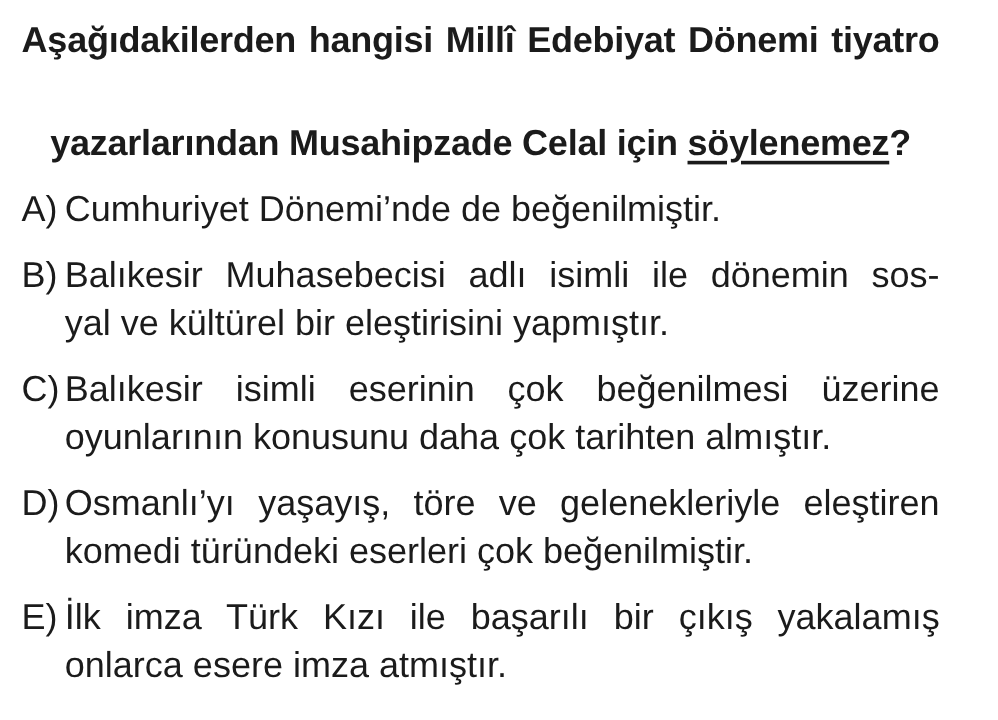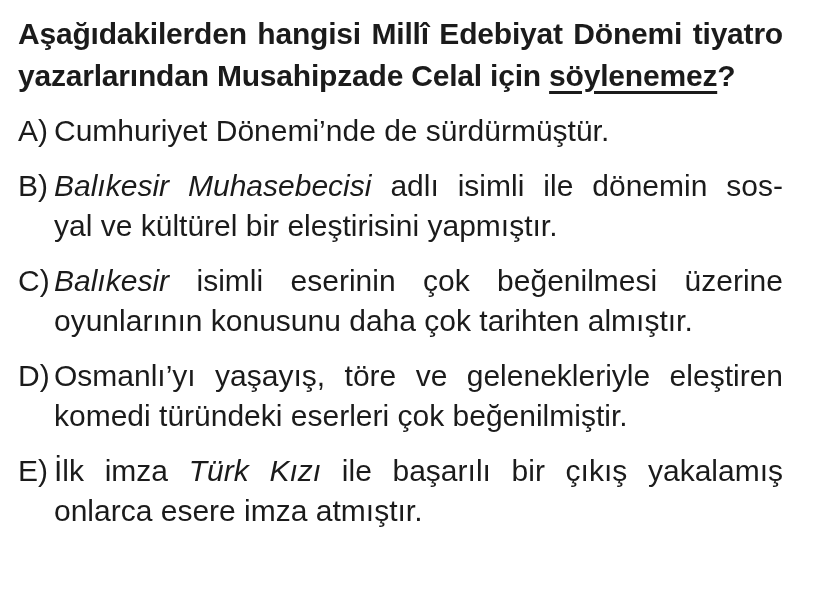--- a/index.html
+++ b/index.html
@@ -19,56 +19,56 @@
     font-size: 30px;
     font-weight: 700;
     line-height: 42px;
     letter-spacing: -0.2px;
     margin-bottom: 14px;
   }
   .jline {
     text-align: justify;
     text-align-last: justify;
   }
-  .qline2 { text-align: left; }
+  .qline2 { text-align: center; margin-top: 44px; }
   .u-word {
     text-decoration: underline;
     text-decoration-thickness: 3px;
     text-underline-offset: 5px;
     text-decoration-color: #1b1b1b;
   }
   .option {
     position: relative;
     padding-left: 36px;
     font-size: 30px;
     font-weight: 400;
     line-height: 40px;
     margin-bottom: 15px;
   }
   .opt-letter {
     position: absolute;
     left: 0;
     top: 0;
   }
   .opt-line { display: block; }
-  .ital { font-style: italic; }
+  .ital { }
 </style>
 </head>
 <body>
 
 <div class="page">
 
   <div class="question">
     <span class="opt-line jline"><span>Aşağıdakilerden hangisi Millî Edebiyat Dönemi tiyatro</span></span>
     <span class="opt-line qline2"><span>yazarlarından Musahipzade Celal için </span><span class="u-word">söylenemez</span><span>?</span></span>
   </div>
 
   <div class="option">
     <span class="opt-letter">A)</span>
-    <span class="opt-line">Cumhuriyet Dönemi’nde de sürdürmüştür.</span>
+    <span class="opt-line">Cumhuriyet Dönemi’nde de beğenilmiştir.</span>
   </div>
 
   <div class="option">
     <span class="opt-letter">B)</span>
     <span class="opt-line jline"><span></span><span class="ital">Balıkesir Muhasebecisi</span><span> adlı isimli ile dönemin sos-</span></span>
     <span class="opt-line">yal ve kültürel bir eleştirisini yapmıştır.</span>
   </div>
 
   <div class="option">
     <span class="opt-letter">C)</span>

